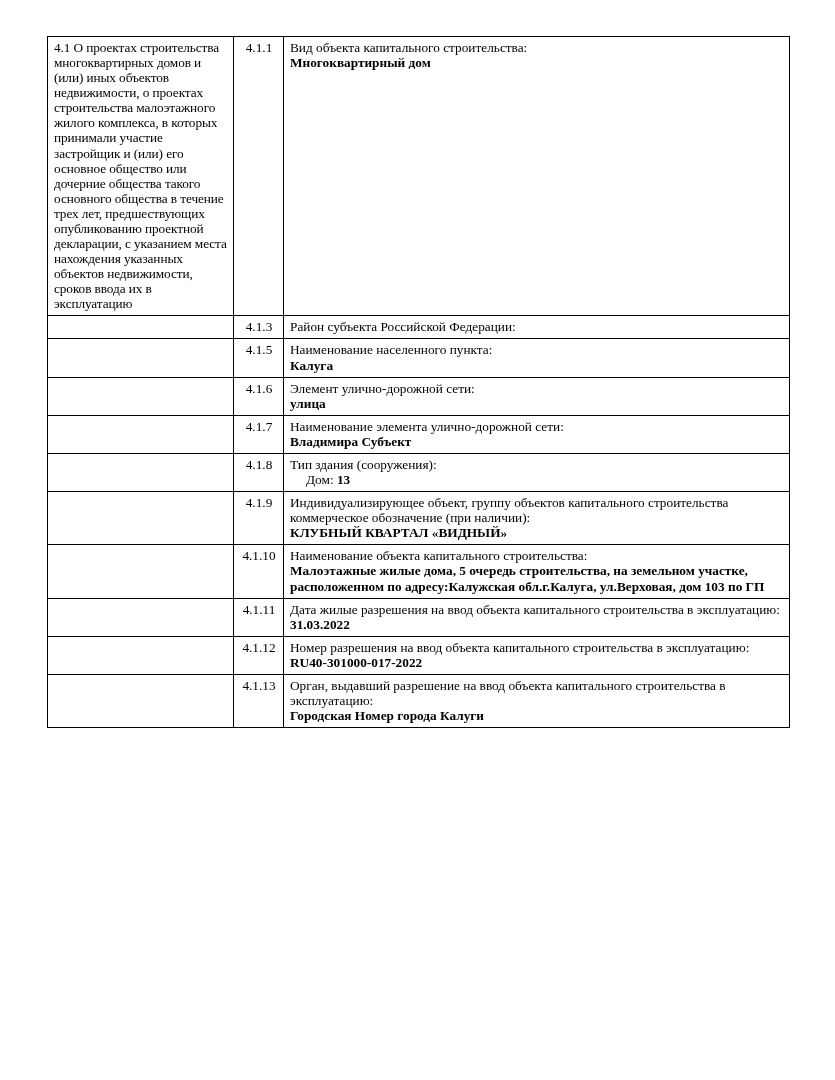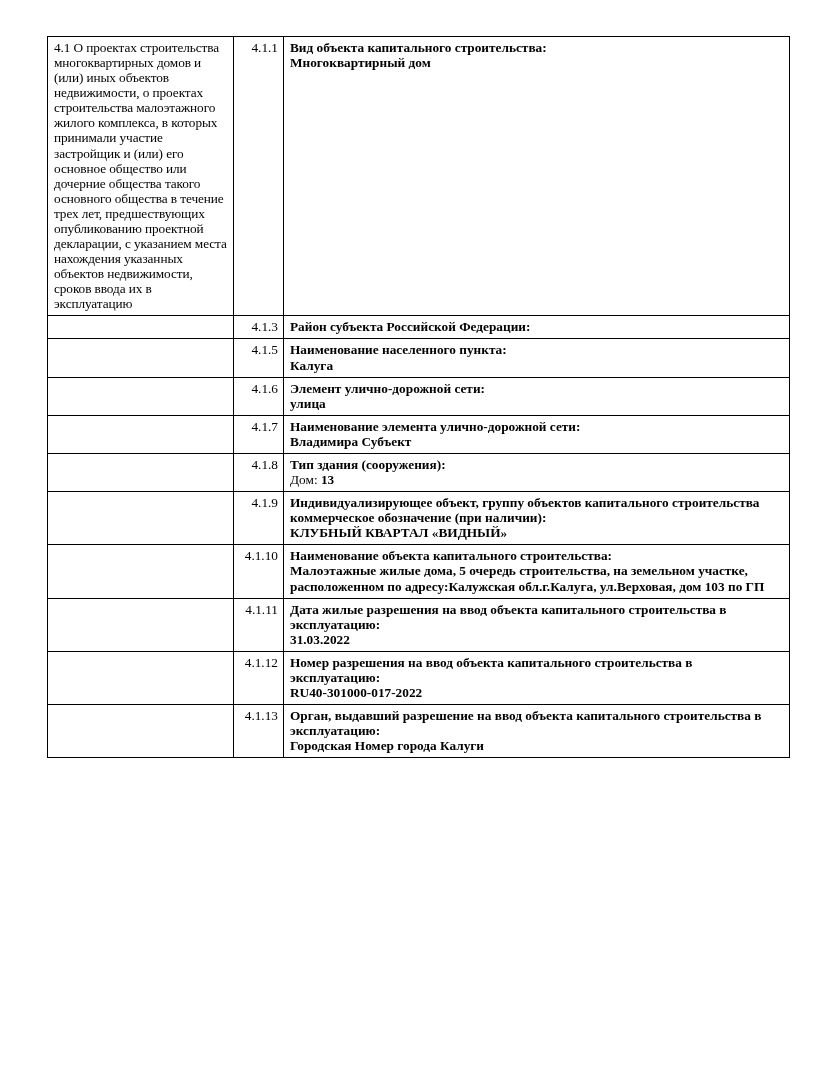--- a/index.html
+++ b/index.html
@@ -31,43 +31,44 @@
     vertical-align: top;
     padding: 3px 5px 4px 6px;
     font-size: 13.3px;
     line-height: 1.135;
   }
   col.c1 { width: 186px; }
   col.c2 { width: 50px; }
   col.c3 { width: 506px; }
 
   td.idx {
-    text-align: right;
+    text-align: center;
     vertical-align: middle;
     padding-left: 6px;
     font-size: 13.3px;
   }
   td.leftcell {
     font-size: 13.2px;
     line-height: 1.18;
     letter-spacing: -0.1px;
   }
   td.leftcell.empty {
     padding: 0;
   }
   .q {
     display: block;
-    font-weight: bold;
+    font-weight: normal;
   }
   .a {
     display: block;
     font-weight: bold;
   }
   .a.inline-wrap {
     font-weight: normal;
+    margin-left: 16px;
   }
   .a.inline-wrap b { font-weight: bold; }
 </style>
 </head>
 <body>
 
 <div class="page">
   <table class="decl">
     <colgroup>
       <col class="c1">

